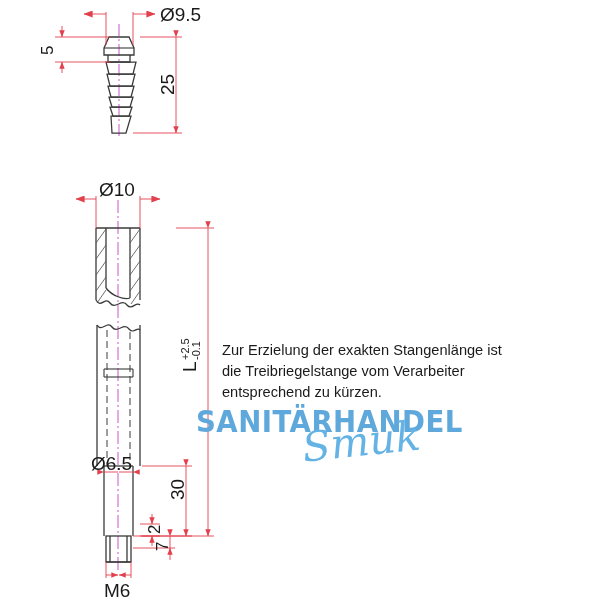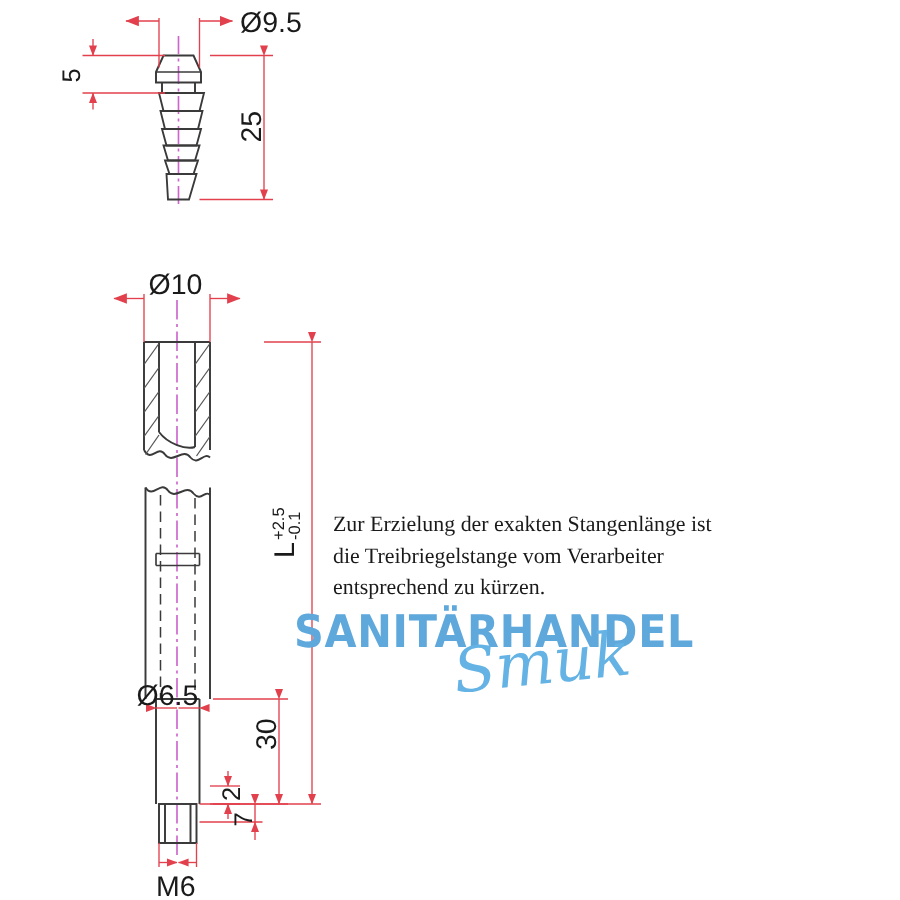--- a/index.html
+++ b/index.html
@@ -25,21 +25,21 @@
     left: 0;
     width: 600px;
     height: 600px;
     display: block;
   }
   .note-block {
     position: absolute;
     left: 222px;
     top: 340px;
     width: 300px;
-    font-family: Liberation Serif, serif;
+    font-family: Liberation Sans, sans-serif;
     font-size: 14.6px;
     line-height: 1.45;
     color: #1a1a1a;
     white-space: pre-line;
   }
   .wm {
     position: absolute;
     pointer-events: none;
     user-select: none;
   }

